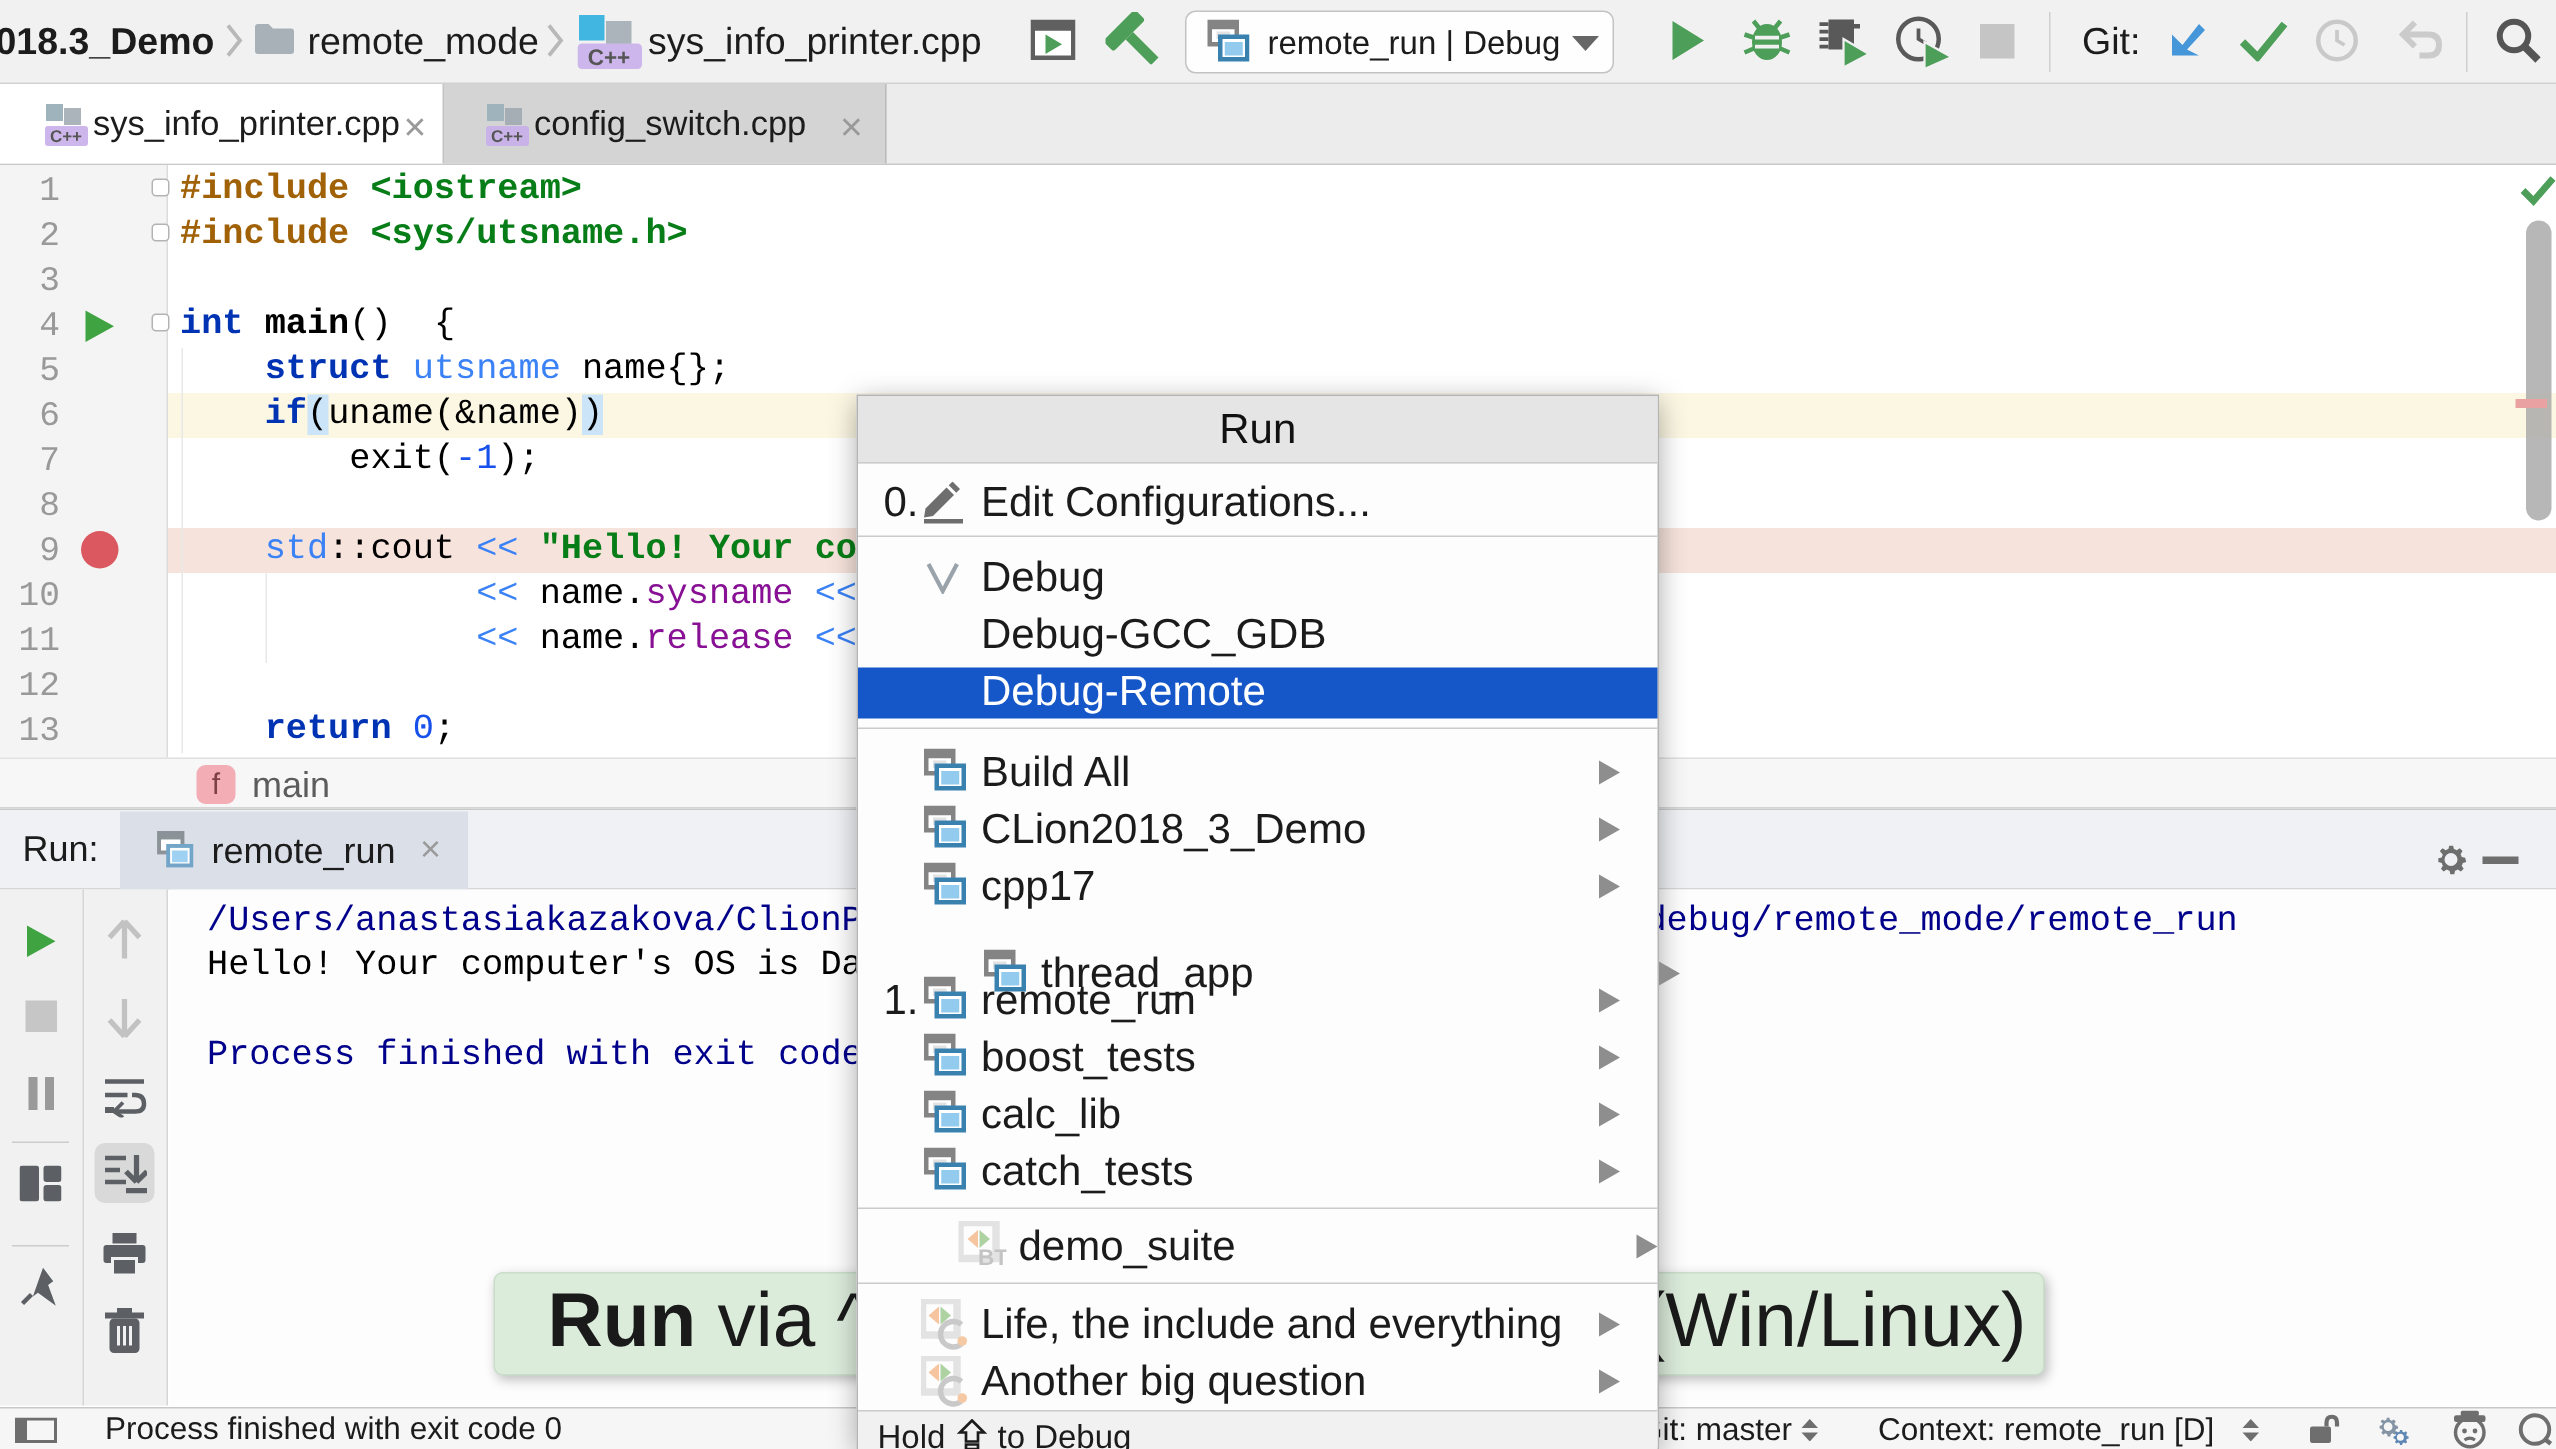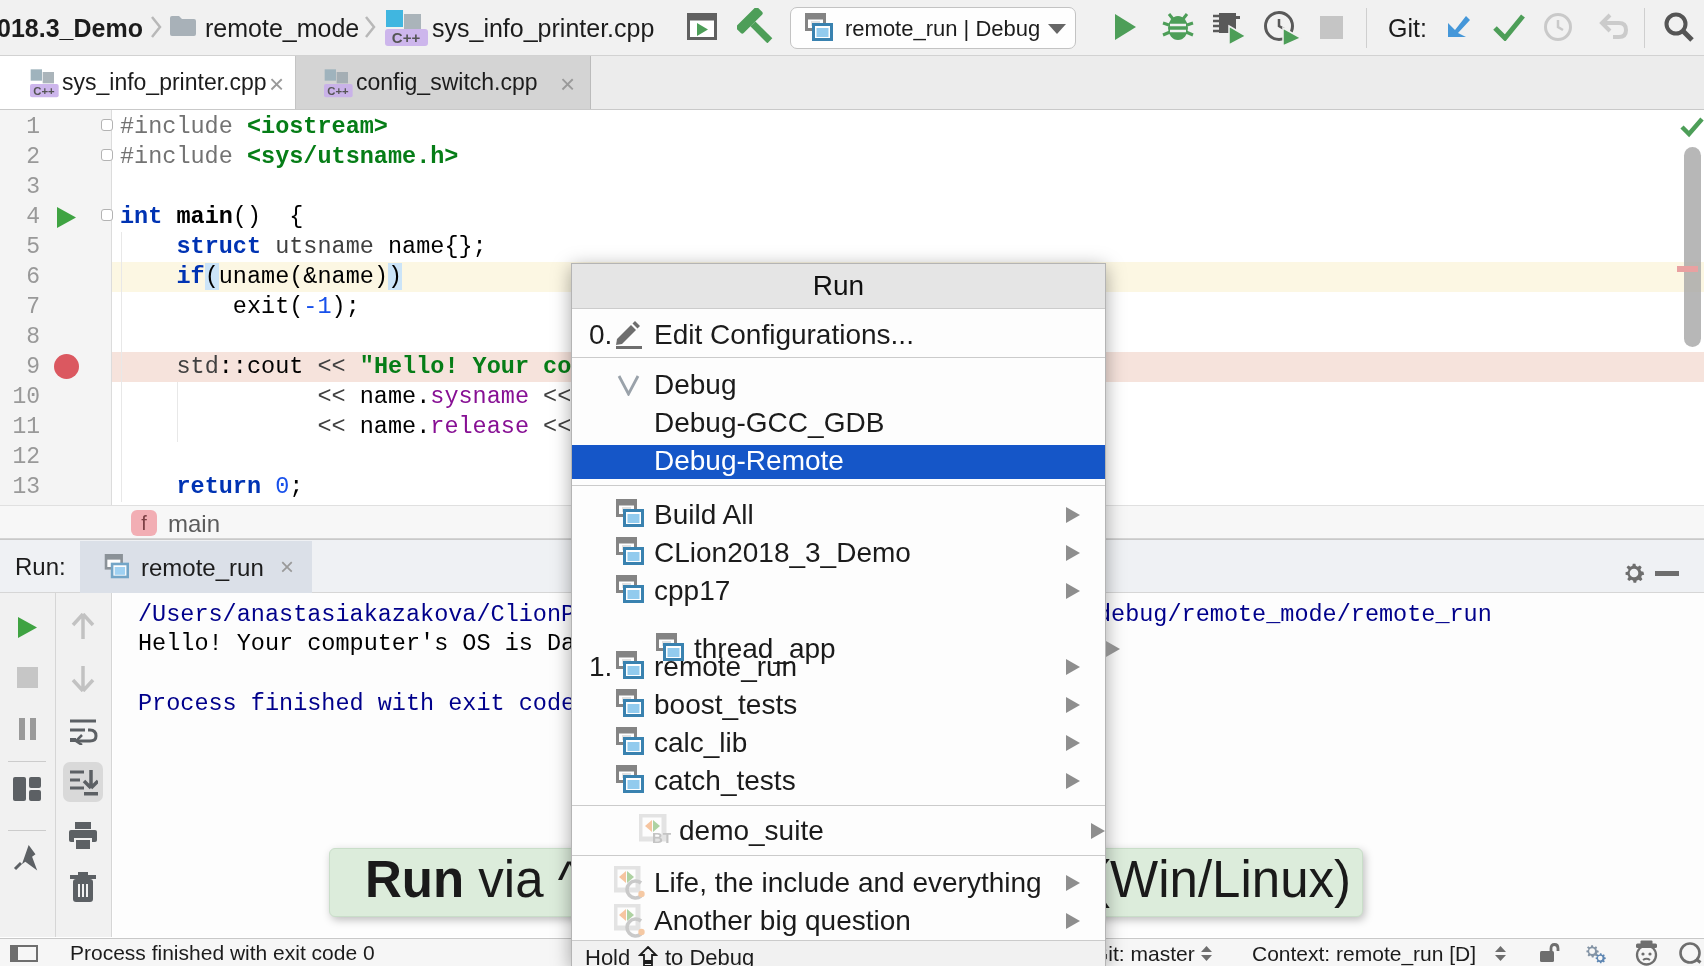--- a/index.html
+++ b/index.html
@@ -17,25 +17,25 @@
 #tab2 { left:296px; top:0; width:295px; height:53px; background:#d4d4d4; border-right:1px solid #bbb; }
 .tabtx { font-size:23px; color:#1c1c1c; top:13px; }
 .tabx { font-size:26px; color:#9a9a9a; top:13px; }
 
 #editor { left:0; top:110px; width:1704px; height:395px; background:#ffffff; }
 #gutter { left:0; top:0; width:112px; height:395px; background:#f4f4f4; border-right:1px solid #dcdcdc; }
 .lnum { position:absolute; width:40px; text-align:right; font-family:"Liberation Mono",monospace; font-size:23px; color:#999999; line-height:30px; left:0; }
 .cline { position:absolute; left:120px; font-size:23.5px; line-height:30px; white-space:pre; }
 .band { position:absolute; left:112px; right:0; height:30px; }
 .kw { color:#0033b3; font-weight:bold; }
-.dir { color:#737373; }
+.dir { color:#a16207;font-weight:bold; }
 .inc { color:#067d17; font-weight:bold; }
 .str { color:#067d17; font-weight:bold; }
 .num { color:#1750eb; }
-.cls { color:#404040; }
+.cls { color:#3b82f6; }
 .fld { color:#871094; }
 .parh { background:#cbe4f8; }
 
 #crumb2 { left:0; top:505px; width:1704px; height:34px; background:#f7f7f7; border-top:1px solid #e0e0e0; border-bottom:1px solid #d4d4d4; }
 
 #runhdr { left:0; top:539px; width:1704px; height:54px; background:#eff1f4; border-top:1px solid #c9c9c9; border-bottom:1px solid #d6d6d6; }
 #runtab { left:80px; top:1px; width:232px; height:52px; background:#dbe0e8; }
 #runstrip { left:0; top:593px; width:112px; height:344px; background:#f1f1f1; border-right:1px solid #d6d6d6; }
 #runstrip .colsep { position:absolute; left:55px; top:0; width:1px; height:344px; background:#d6d6d6; }
 #console { left:113px; top:593px; width:1591px; height:344px; background:#fdfdfd; }

